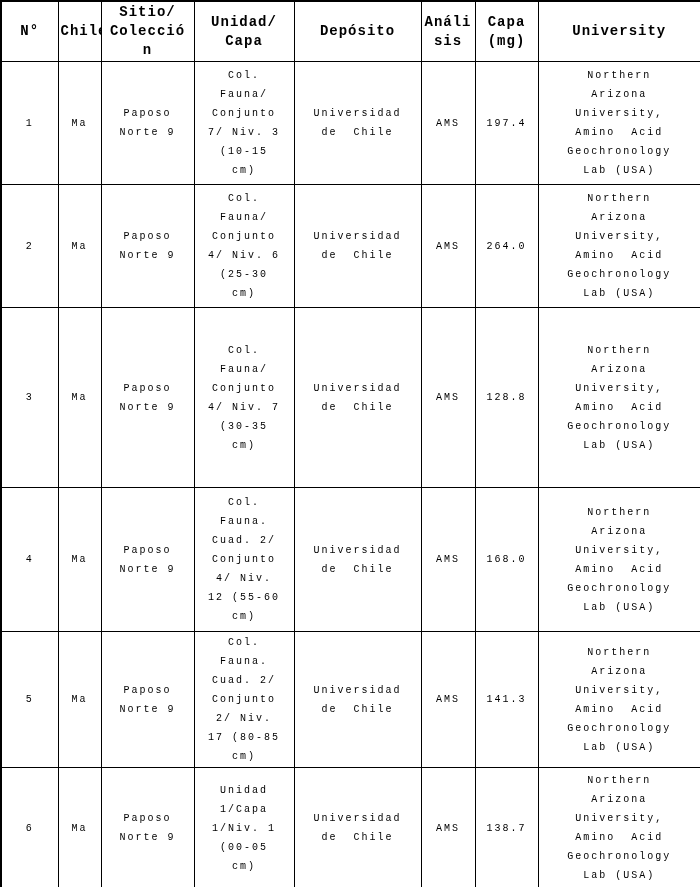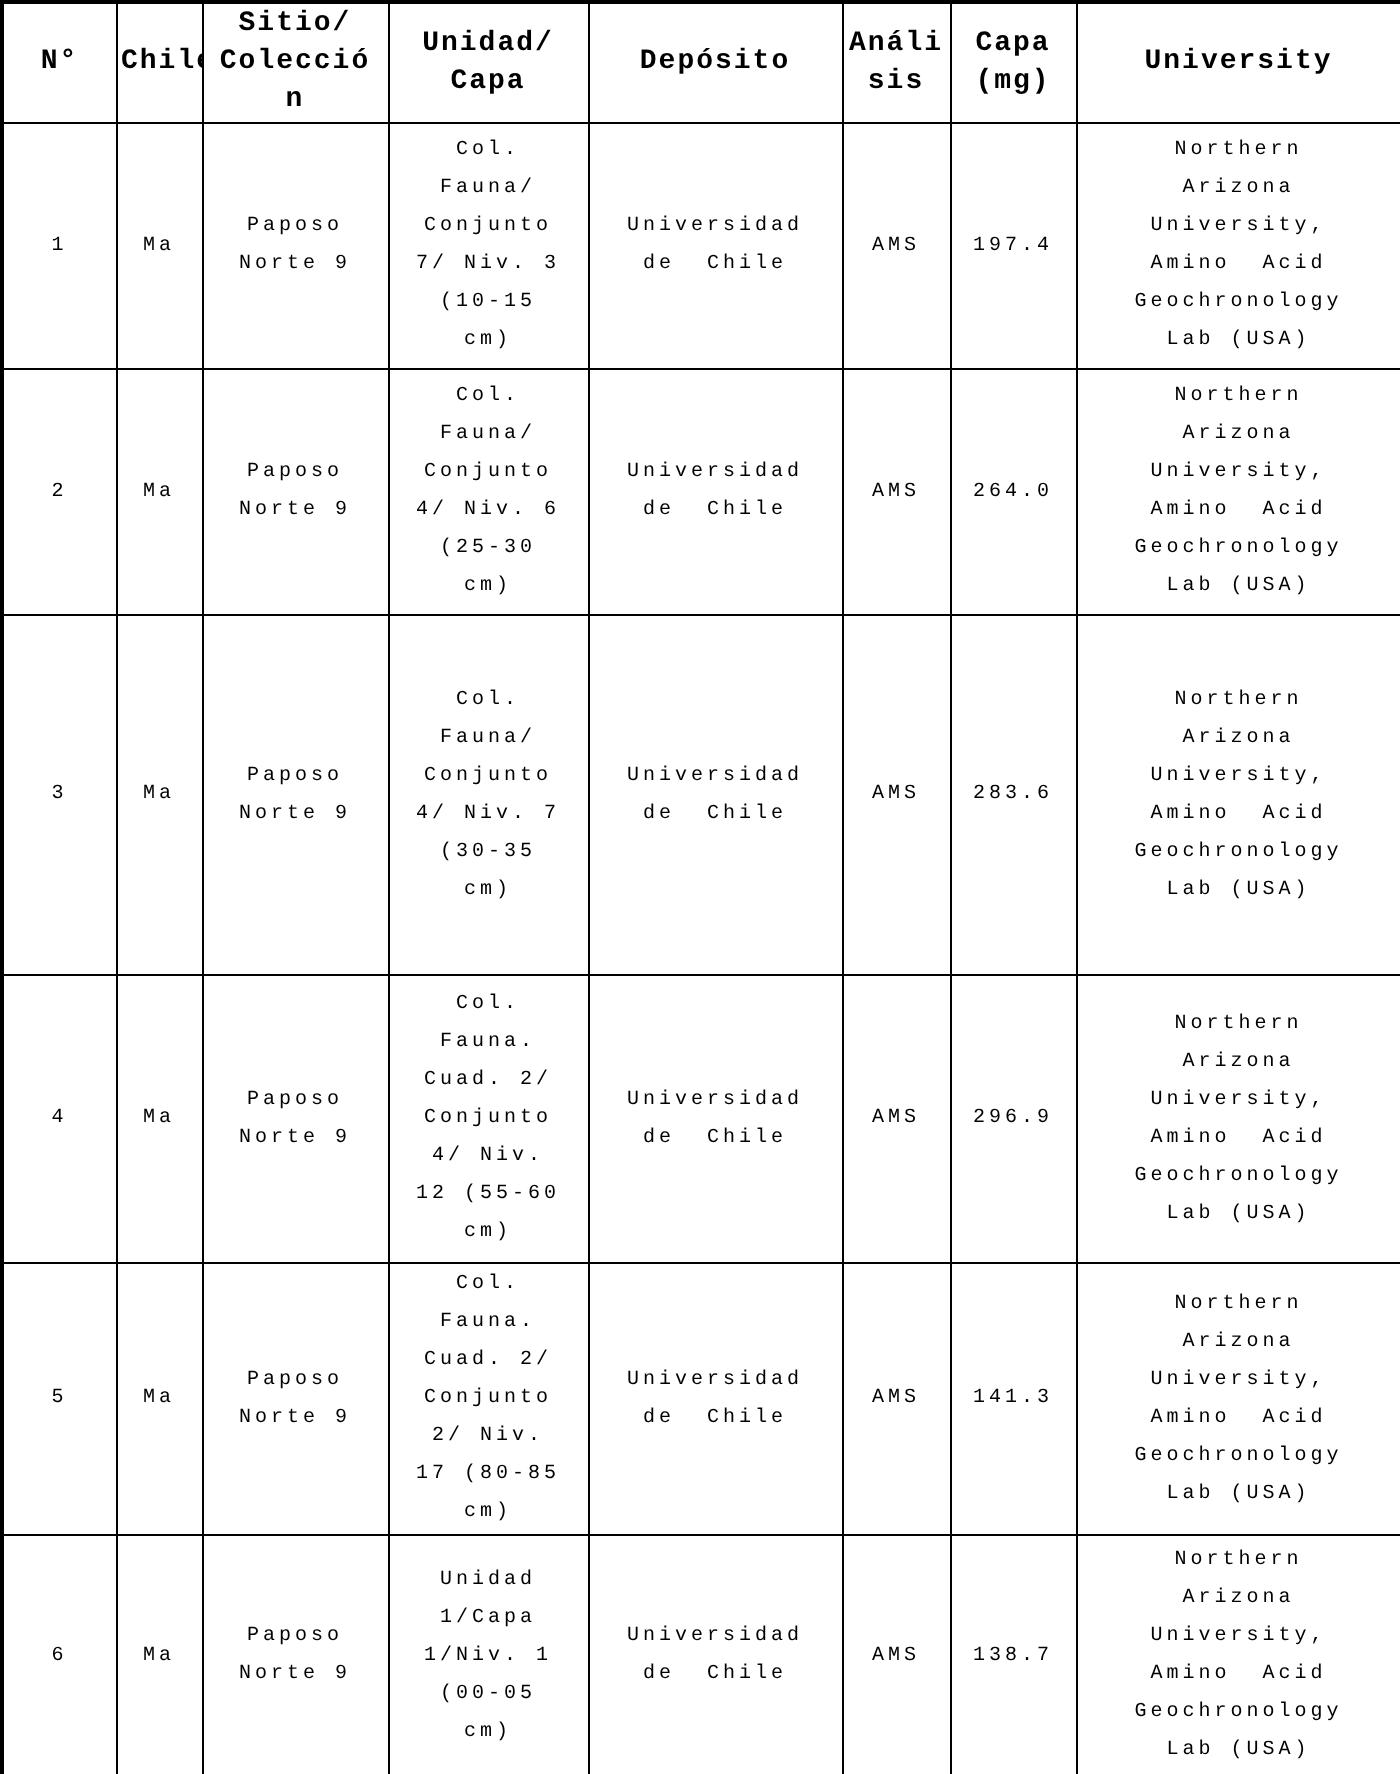--- a/index.html
+++ b/index.html
@@ -136,21 +136,21 @@
 Norte 9</td>
         <td>Col.
 Fauna/
 Conjunto
 4/ Niv. 7
 (30-35
 cm)</td>
         <td>Universidad
 de  Chile</td>
         <td>AMS</td>
-        <td>283.6</td>
+        <td>128.8</td>
         <td>Northern
 Arizona
 University,
 Amino  Acid
 Geochronology
 Lab (USA)</td>
       </tr>
       <tr class="r3">
         <td>4</td>
         <td>Ma</td>
@@ -159,21 +159,21 @@
         <td>Col.
 Fauna.
 Cuad. 2/
 Conjunto
 4/ Niv.
 12 (55-60
 cm)</td>
         <td>Universidad
 de  Chile</td>
         <td>AMS</td>
-        <td>296.9</td>
+        <td>168.0</td>
         <td>Northern
 Arizona
 University,
 Amino  Acid
 Geochronology
 Lab (USA)</td>
       </tr>
       <tr class="r4">
         <td>5</td>
         <td>Ma</td>

